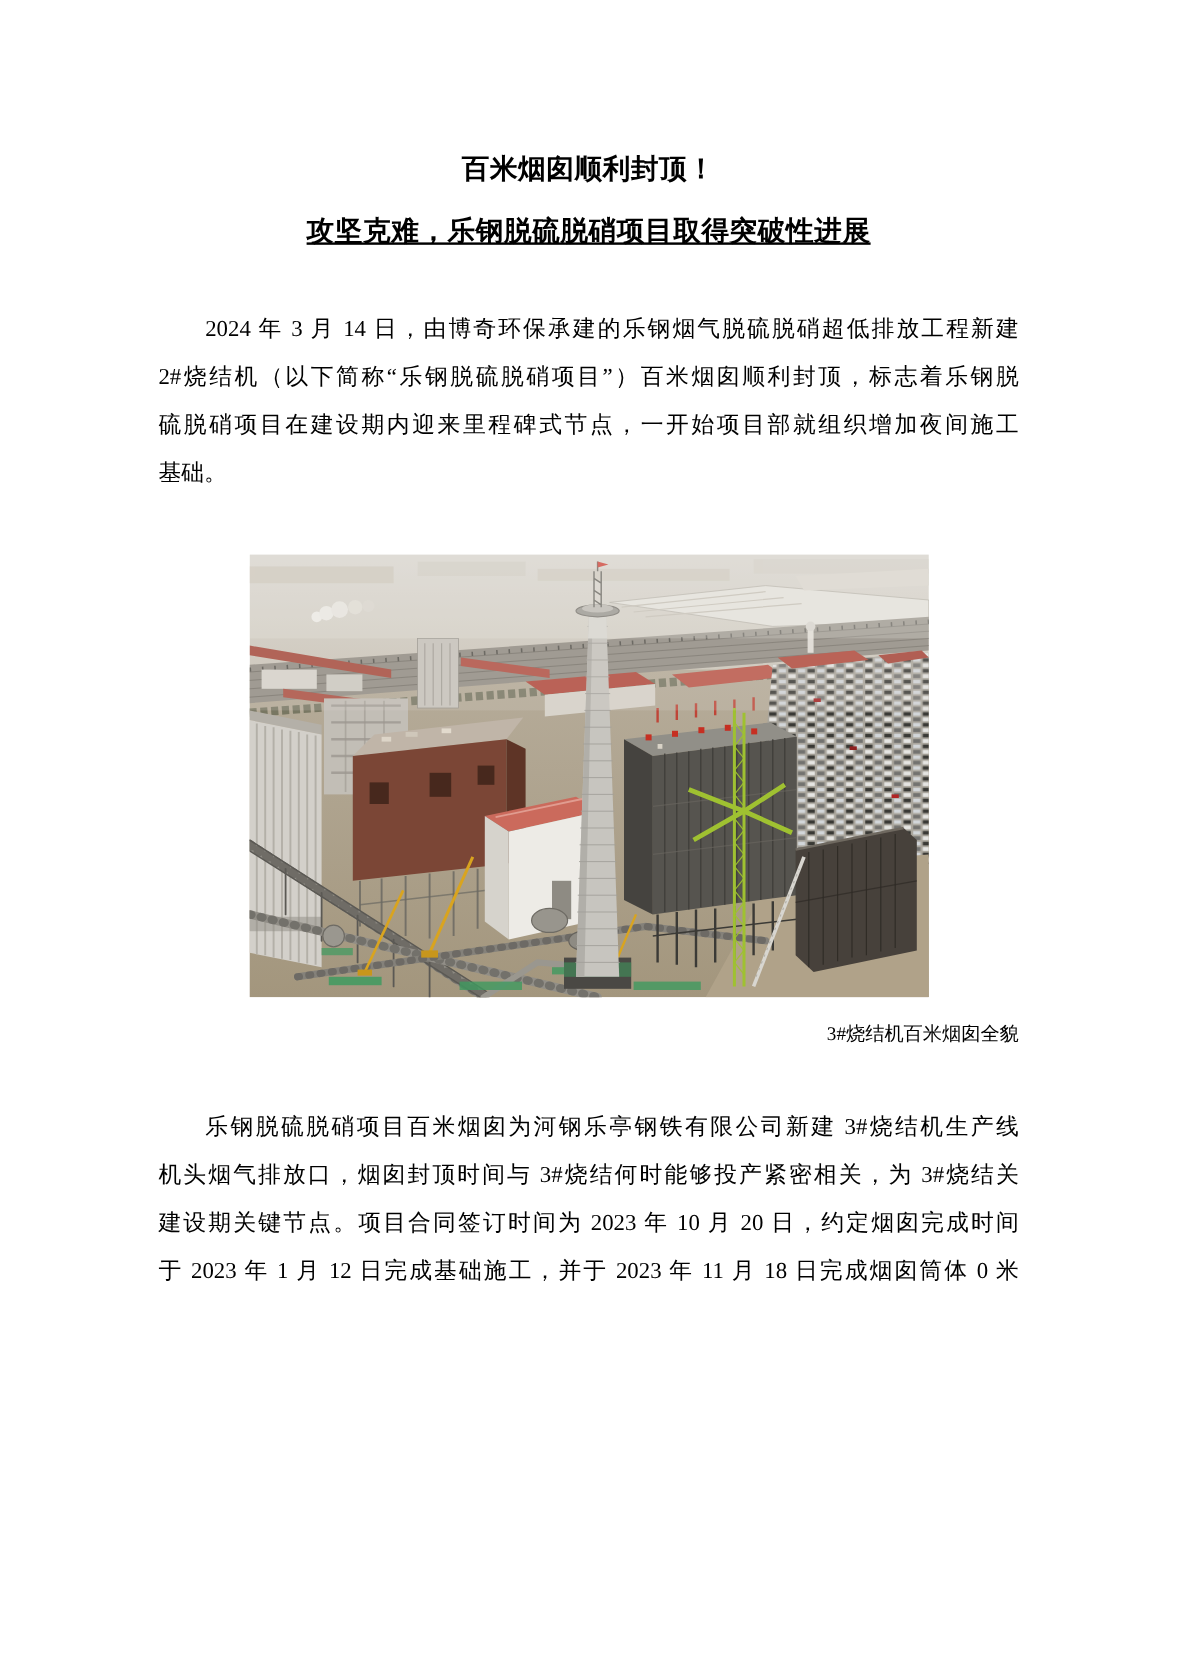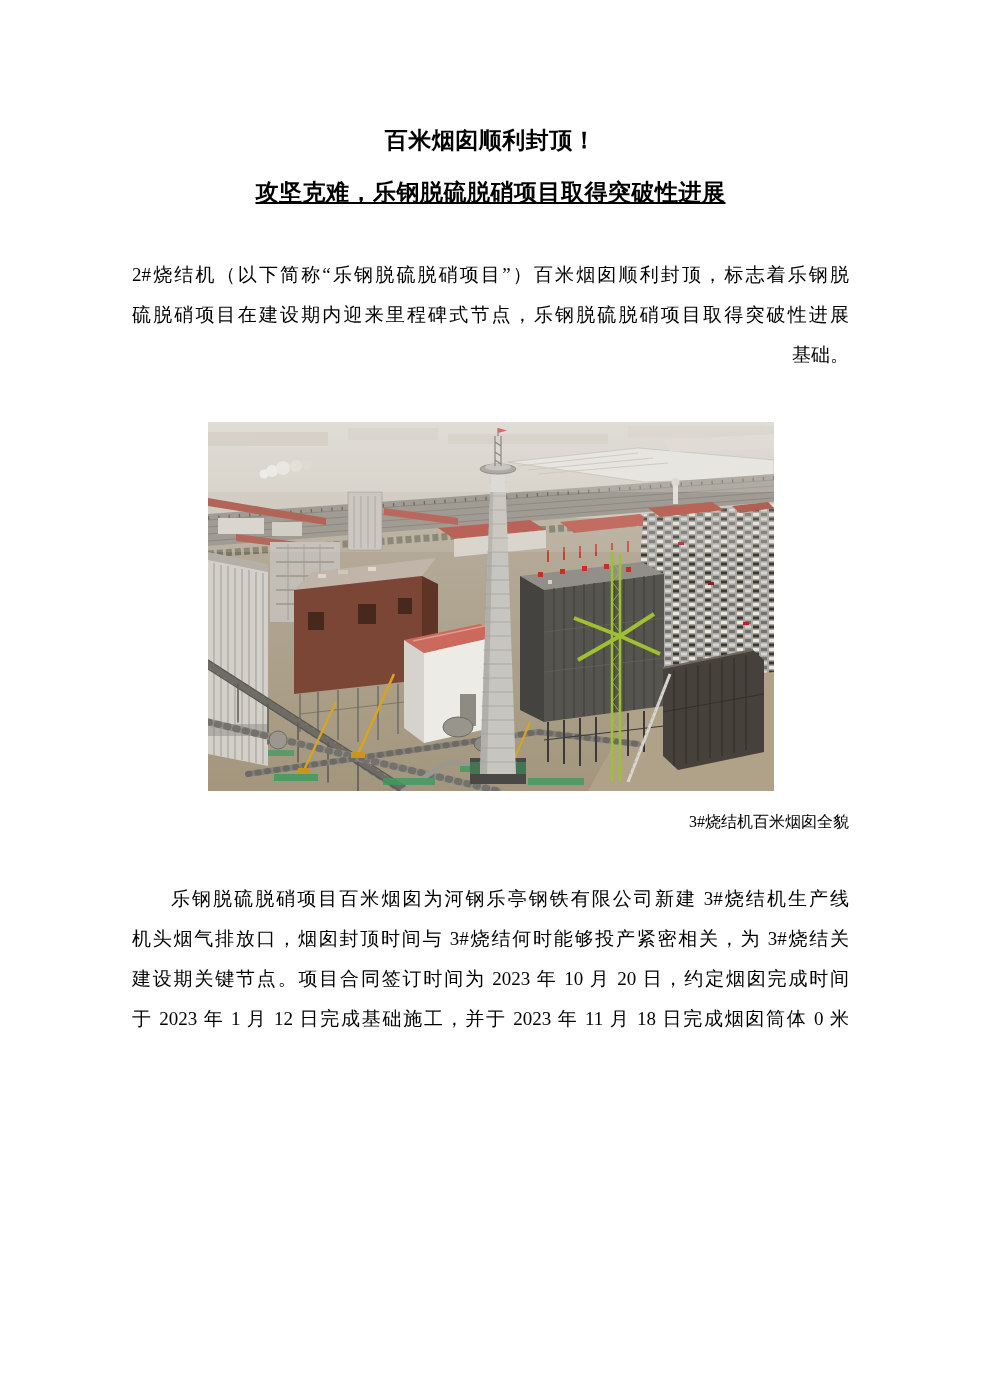--- a/index.html
+++ b/index.html
@@ -14,39 +14,40 @@
     margin:0;padding-top:124px;text-align:center;
     font-size:23px;line-height:34px;font-weight:700;letter-spacing:0.5px;
   }
   .subtitle{
     margin:18px 0 0 0;text-align:center;
     font-size:23px;line-height:34px;font-weight:700;letter-spacing:0.5px;text-decoration:underline;
   }
   .para{font-size:19px;}
   .para-1{margin-top:45px;}
   .para-2{margin-top:44px;}
-  .bline{height:40px;line-height:40px;white-space:nowrap;text-align:right;}
+  .bline{height:40px;line-height:40px;white-space:nowrap;}
   .jfy{white-space:normal;text-align:justify;text-align-last:justify;}
   .indent{text-indent:39px;}
   .figure{margin:47px 0 0 0;text-align:center;}
   .photo-frame{display:inline-block;width:566px;height:369px;line-height:0;}
   .caption{margin-top:14px;height:26px;line-height:26px;text-align:right;font-size:16px;}
 </style>
 </head>
 <body>
 
 <div class="page">
   <div class="content">
 
     <h1 class="title">百米烟囱顺利封顶！</h1>
     <h2 class="subtitle">攻坚克难，乐钢脱硫脱硝项目取得突破性进展</h2>
 
     <div class="para para-1">
+      <div class="bline jfy indent">2024 年 3 月 14 日，由博奇环保承建的乐钢烟气脱硫脱硝超低排放工程新建</div>
       <div class="bline jfy">2#烧结机（以下简称“乐钢脱硫脱硝项目”）百米烟囱顺利封顶，标志着乐钢脱</div>
-      <div class="bline jfy">硫脱硝项目在建设期内迎来里程碑式节点，乐钢脱硫脱硝项目取得突破性进展</div>
+      <div class="bline jfy">硫脱硝项目在建设期内迎来里程碑式节点，一开始项目部就组织增加夜间施工</div>
       <div class="bline">基础。</div>
     </div>
 
     <div class="figure">
       <span class="photo-frame">
         <svg width="566" height="369" viewBox="0 0 566 369" xmlns="http://www.w3.org/2000/svg" role="img">
           <defs>
             <linearGradient id="gSky" x1="0" y1="0" x2="0" y2="1">
               <stop offset="0" stop-color="#dbd8d2"></stop>
               <stop offset="0.35" stop-color="#c9c2b4"></stop>

